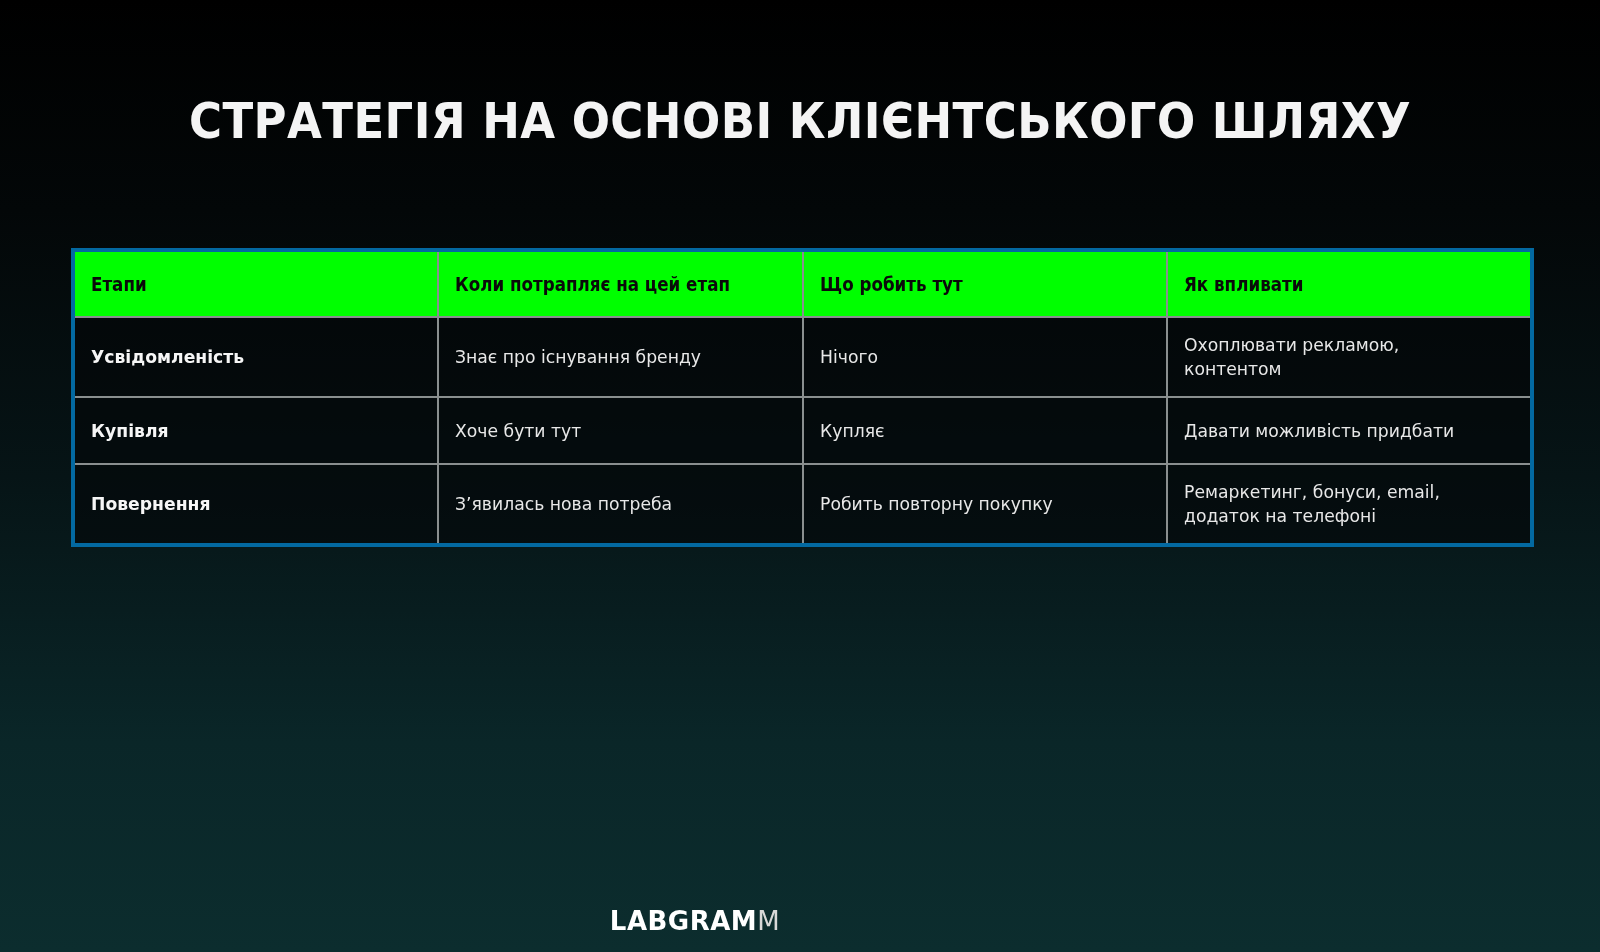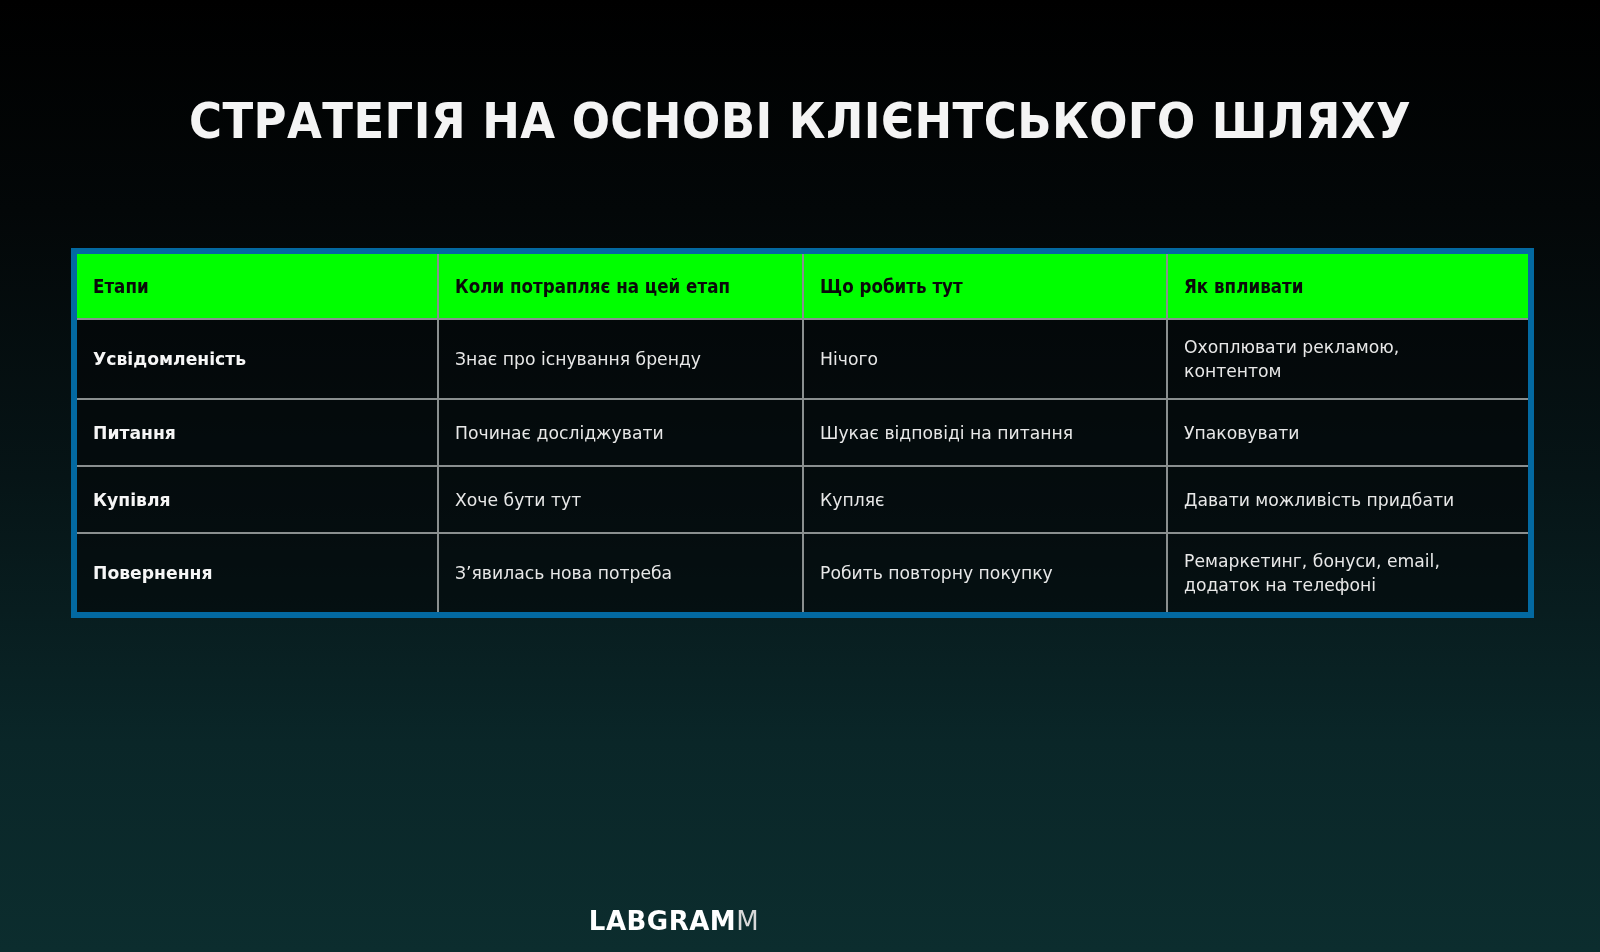--- a/index.html
+++ b/index.html
@@ -33,21 +33,21 @@
     .table-wrap {
       position: absolute;
       top: 248px;
       left: 71px;
       width: 1463px;
     }
     table {
       width: 100%;
       border-collapse: collapse;
       table-layout: fixed;
-      border: 6px solid #0369a1;
+      border: 4px solid #0369a1;
     }
     th, td {
       border: 2px solid #8a8f8f;
       text-align: left;
       vertical-align: middle;
       padding: 0 16px;
       line-height: 24px;
     }
     th {
       background: #00ff00;
@@ -89,20 +89,21 @@
     .logo {
       position: absolute;
       top: 906px;
       left: 0;
       width: 1348px;
       text-align: center;
       font-family: "DejaVu Sans", sans-serif;
       font-size: 26px;
       letter-spacing: 0.5px;
       color: #ffffff;
+      padding-left: 21px;
     }
     .logo .bold { font-weight: bold; }
     .logo .thin { font-weight: normal; color: #d8d8d8; }
   </style>
 </head>
 <body>
 
 <div class="title">СТРАТЕГІЯ НА ОСНОВІ КЛІЄНТСЬКОГО ШЛЯХУ</div>
 
 <div class="table-wrap">
@@ -121,26 +122,20 @@
         <th><span>Як впливати</span></th>
       </tr>
     </thead>
     <tbody>
       <tr class="r0">
         <td class="stage"><span>Усвідомленість</span></td>
         <td><span>Знає про існування бренду</span></td>
         <td><span>Нічого</span></td>
         <td><span>Охоплювати рекламою, контентом</span></td>
       </tr>
-      <tr class="r2">
-        <td class="stage"><span>Питання</span></td>
-        <td><span>Починає досліджувати</span></td>
-        <td><span>Шукає відповіді на питання</span></td>
-        <td><span>Упаковувати</span></td>
-      </tr>
       <tr class="r3">
         <td class="stage"><span>Купівля</span></td>
         <td><span>Хоче бути тут</span></td>
         <td><span>Купляє</span></td>
         <td><span>Давати можливість придбати</span></td>
       </tr>
       <tr class="r5">
         <td class="stage"><span>Повернення</span></td>
         <td><span>З’явилась нова потреба</span></td>
         <td><span>Робить повторну покупку</span></td>

